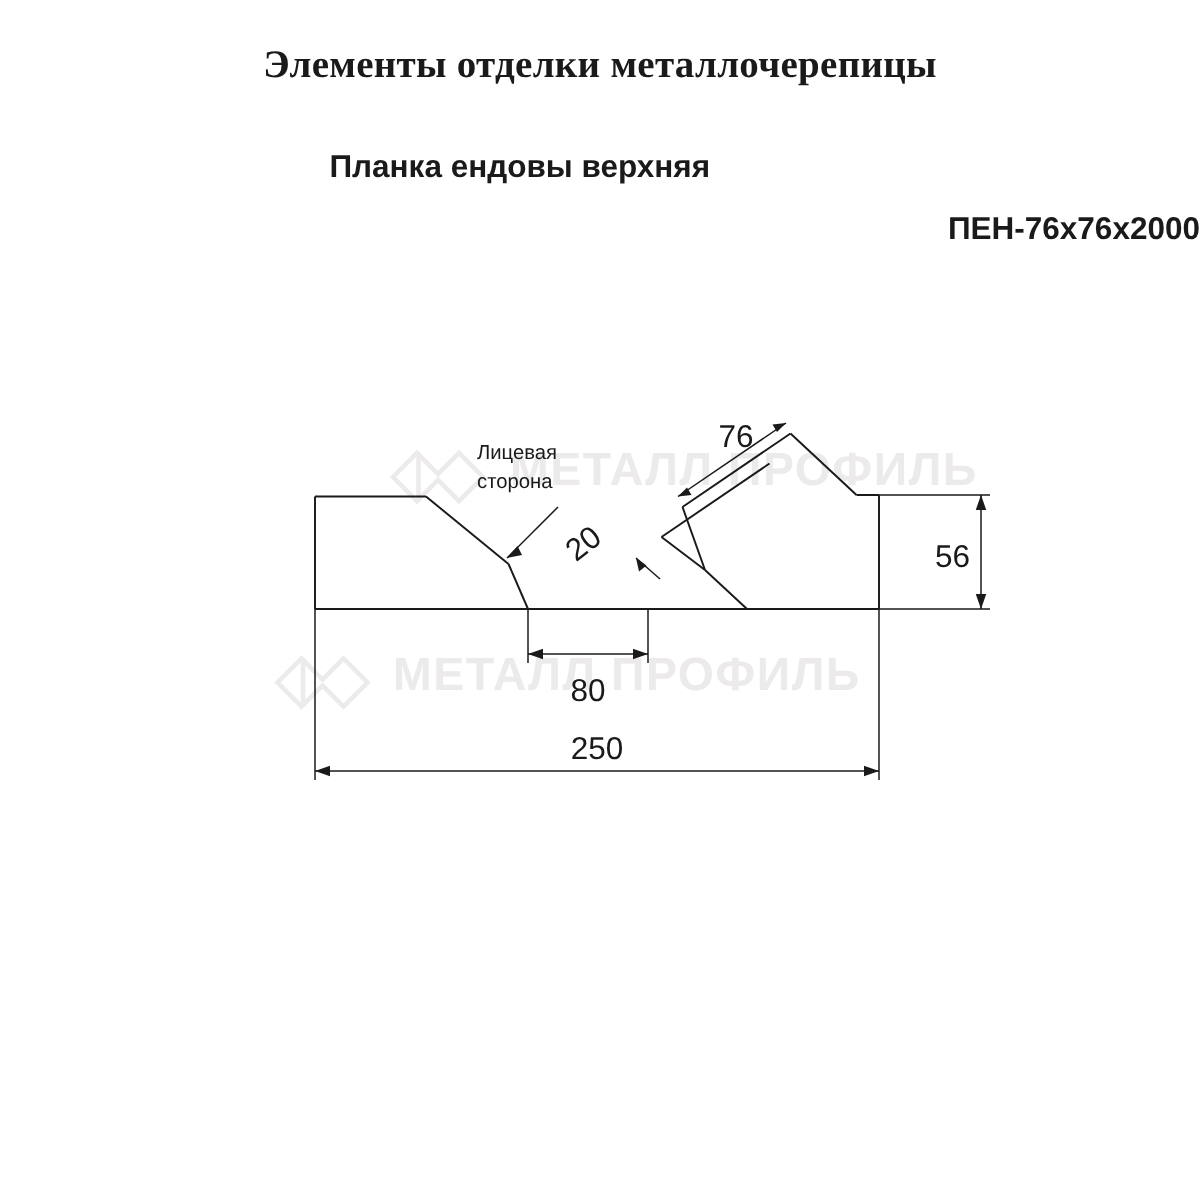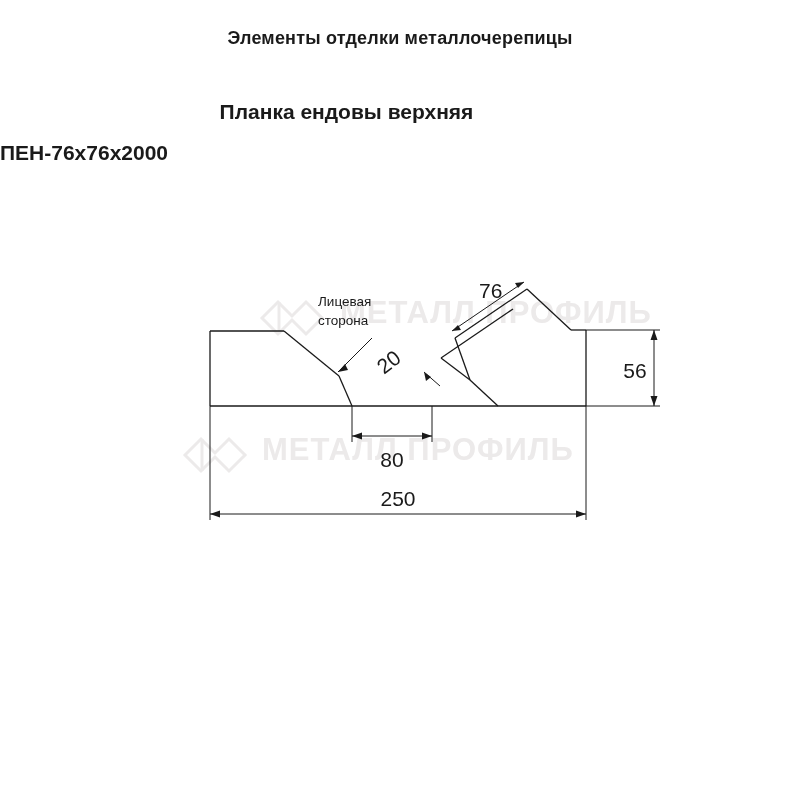--- a/index.html
+++ b/index.html
@@ -18,39 +18,40 @@
   .page {
     position: absolute;
     inset: 0;
   }
   .title {
     position: absolute;
     top: 28px;
     left: 0;
     width: 800px;
     text-align: center;
-    font-size: 18px;
+    font-size: 26px;
     font-weight: bold;
     letter-spacing: 0.2px;
+    font-family: Liberation Serif, serif;
   }
   .subtitle {
     position: absolute;
     top: 100px;
     left: 0;
     width: 693px;
     text-align: center;
     font-size: 21px;
     font-weight: bold;
   }
   .code {
     position: absolute;
     top: 141px;
     left: 0;
     width: 800px;
-    text-align: left;
+    text-align: right;
     font-size: 21px;
     font-weight: bold;
   }
   .drawing {
     position: absolute;
     top: 190px;
     left: 0;
     width: 728px;
     height: 430px;
   }

